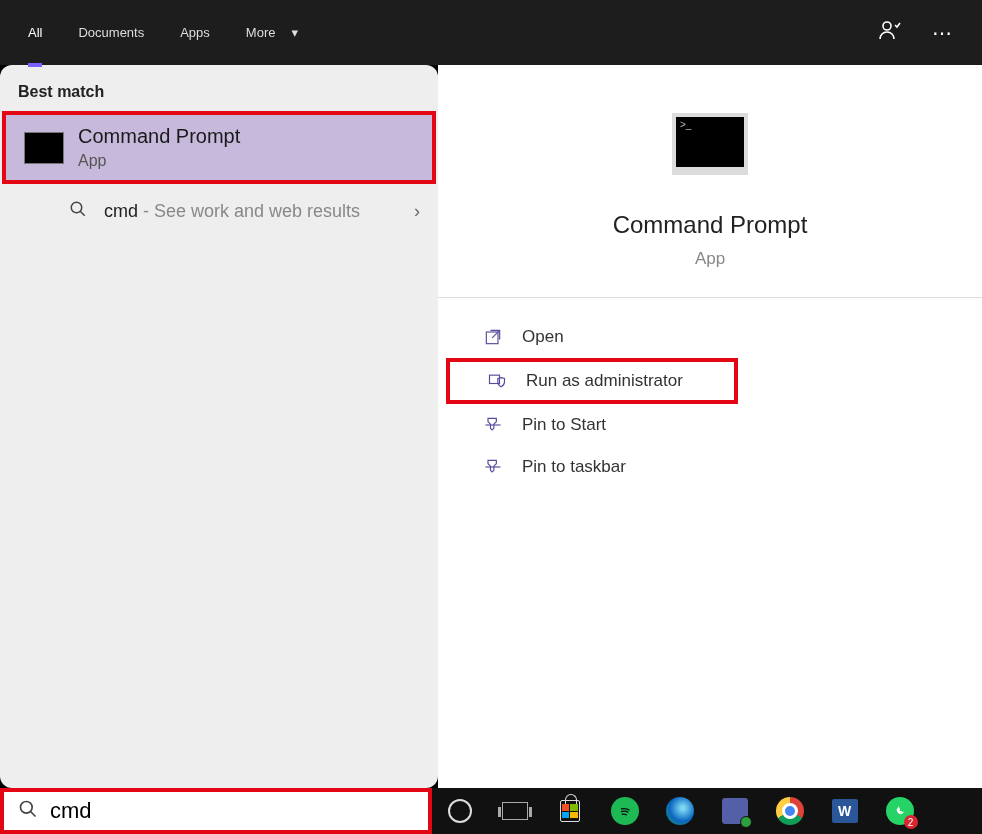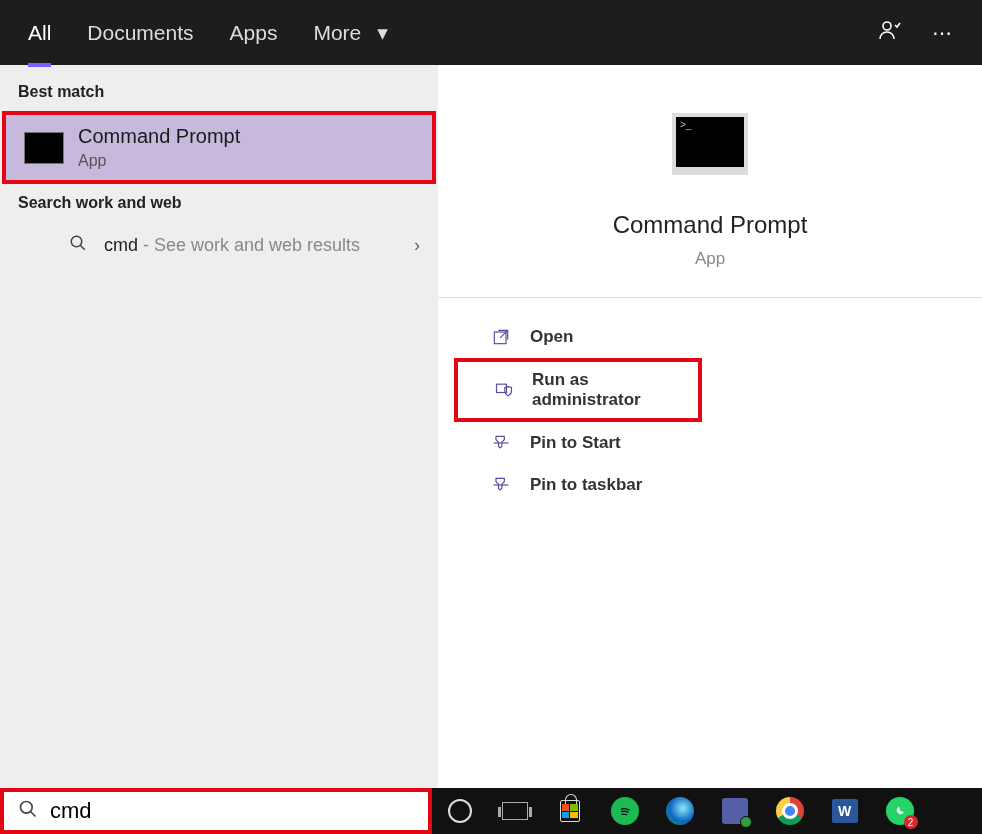--- a/index.html
+++ b/index.html
@@ -2,33 +2,33 @@
 <html><head>
 <meta charset="utf-8">
 <style>
 * { margin: 0; padding: 0; box-sizing: border-box; font-family: "Segoe UI", sans-serif; }
 html, body { width: 982px; height: 834px; overflow: hidden; background: #000; }
 
 .tabbar {
   height: 65px; background: #1d1d1d; display: flex; align-items: center;
   padding: 0 10px; color: #ddd; position: relative;
 }
-.tab { padding: 0 18px; font-size: 21px; cursor: pointer; height: 65px; display: flex; align-items: center; }
+.tab { padding: 0 18px; font-size: 13px; cursor: pointer; height: 65px; display: flex; align-items: center; }
 .tab.active { color: #fff; position: relative; }
 .tab.active::after {
   content: ""; position: absolute; bottom: -2px; left: 18px; right: 18px; height: 4px; background: #7b61ff;
 }
 .tab-more { display: flex; align-items: center; gap: 16px; }
 .tabbar-right { margin-left: auto; display: flex; align-items: center; gap: 30px; padding-right: 20px; color: #fff; }
 .person-icon, .ellipsis { font-size: 20px; }
 
 .content { display: flex; height: 723px; }
 
 .left {
-  width: 438px; background: #eee; display: flex; flex-direction: column; padding-top: 10px;
+  width: 438px; background: #eee; display: flex; flex-direction: column; padding-top: 10px; border-radius: 12px;
 }
 .section-header { font-size: 16px; font-weight: 600; padding: 8px 18px; color: #222; }
 
 .best-match-item {
   display: flex; align-items: center; gap: 14px; padding: 10px 18px;
   background: #c7b9dc; border: 4px solid #e30613; margin: 2px 2px 2px 2px;
   cursor: pointer;
 }
 .best-match-item .thumb { width: 40px; height: 32px; background: #000; border: 1px solid #777; }
 .best-match-item .txt .title { font-size: 20px; color: #1a1a1a; }
@@ -45,25 +45,25 @@
 .right {
   flex: 1; background: #fff; display: flex; flex-direction: column; align-items: center;
 }
 .right-top { width: 100%; display: flex; flex-direction: column; align-items: center; padding: 48px 0 28px 0; }
 .right-thumb { width: 76px; height: 62px; background: #000; border: 4px solid #dcdcdc; border-bottom-width: 8px; position: relative; }
 .right-thumb::before { content: ">_"; color: #bbb; font-size: 10px; position: absolute; top: 2px; left: 4px; }
 .right-title { font-size: 24px; margin-top: 36px; color: #222; }
 .right-sub { font-size: 17px; color: #888; margin-top: 10px; }
 .divider { height: 1px; width: 100%; background: #ddd; }
 
-.actions { width: 100%; padding: 18px 16px; font-weight: bold; }
+.actions { width: 100%; padding: 18px 8px; }
 .action {
   display: flex; align-items: center; gap: 18px; padding: 10px 36px; font-size: 17px; color: #333; cursor: pointer;
 }
-.action.highlight { border: 4px solid #e30613; margin: 0 -4px; padding: 8px 40px 8px 36px; width: 248px; margin-left: 0; }
+.action.highlight { border: 4px solid #e30613; margin: 0 -4px; padding: 8px 40px 8px 36px; width: 292px; margin-left: 0; }
 .action .ico { width: 22px; height: 22px; color: #5a4b9a; display: flex; align-items: center; justify-content: center; }
 .action .ico svg { width: 20px; height: 20px; stroke: #5a4b9a; fill: none; stroke-width: 1.4; }
 
 .bottombar {
   position: absolute; bottom: 0; left: 0; width: 982px; height: 46px; background: #111;
   display: flex; align-items: center;
 }
 .search-box {
   width: 432px; height: 46px; background: #fff; border: 4px solid #e30613; display: flex; align-items: center; gap: 12px;
   padding: 0 14px;
@@ -119,21 +119,20 @@
 <div class="content">
   <div class="left">
     <div class="section-header">Best match</div>
     <div class="best-match-item">
       <div class="thumb"></div>
       <div class="txt">
         <div class="title">Command Prompt</div>
         <div class="sub">App</div>
       </div>
     </div>
-    <div class="section-header">Search work and web</div>
     <div class="web-item">
       <div class="search-icon">
         <svg width="18" height="18" viewBox="0 0 24 24" fill="none" stroke="#444" stroke-width="2">
             <circle cx="10" cy="10" r="7"></circle>
             <line x1="21" y1="21" x2="15" y2="15"></line>
           </svg>
       </div>
       <div class="txt">
         <span>cmd</span><span class="hint"> - See work and web results</span>
       </div>

